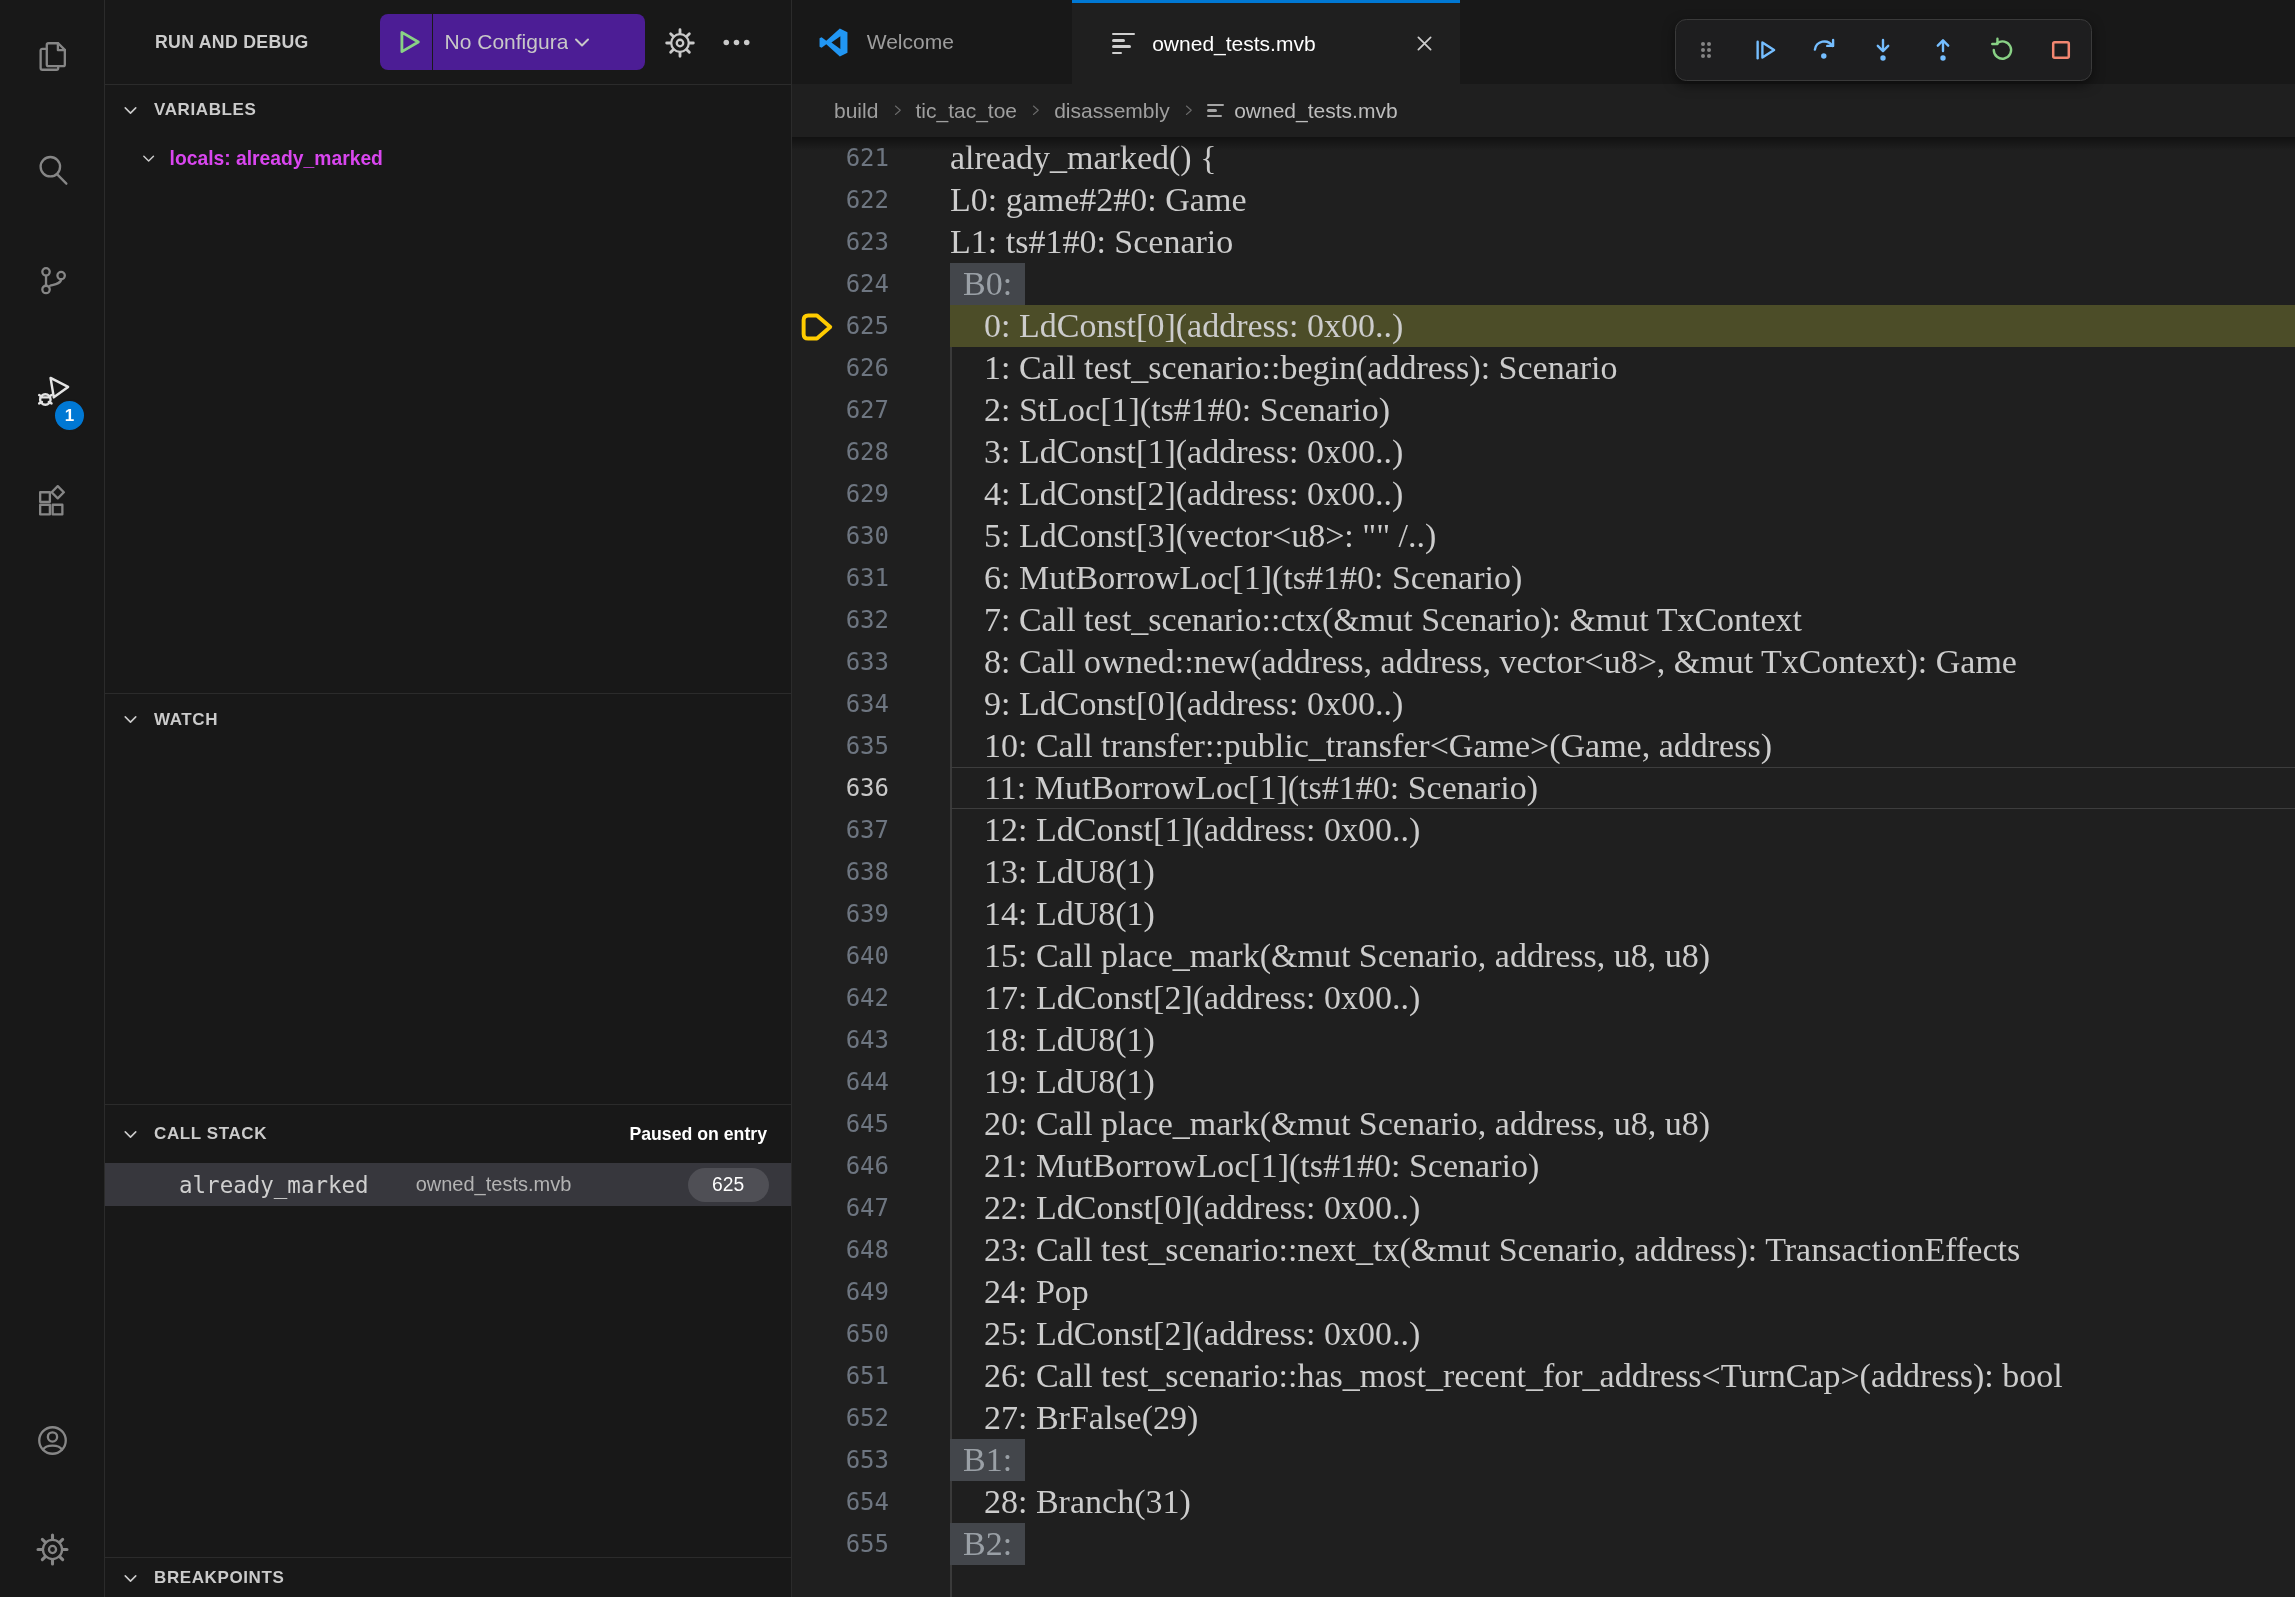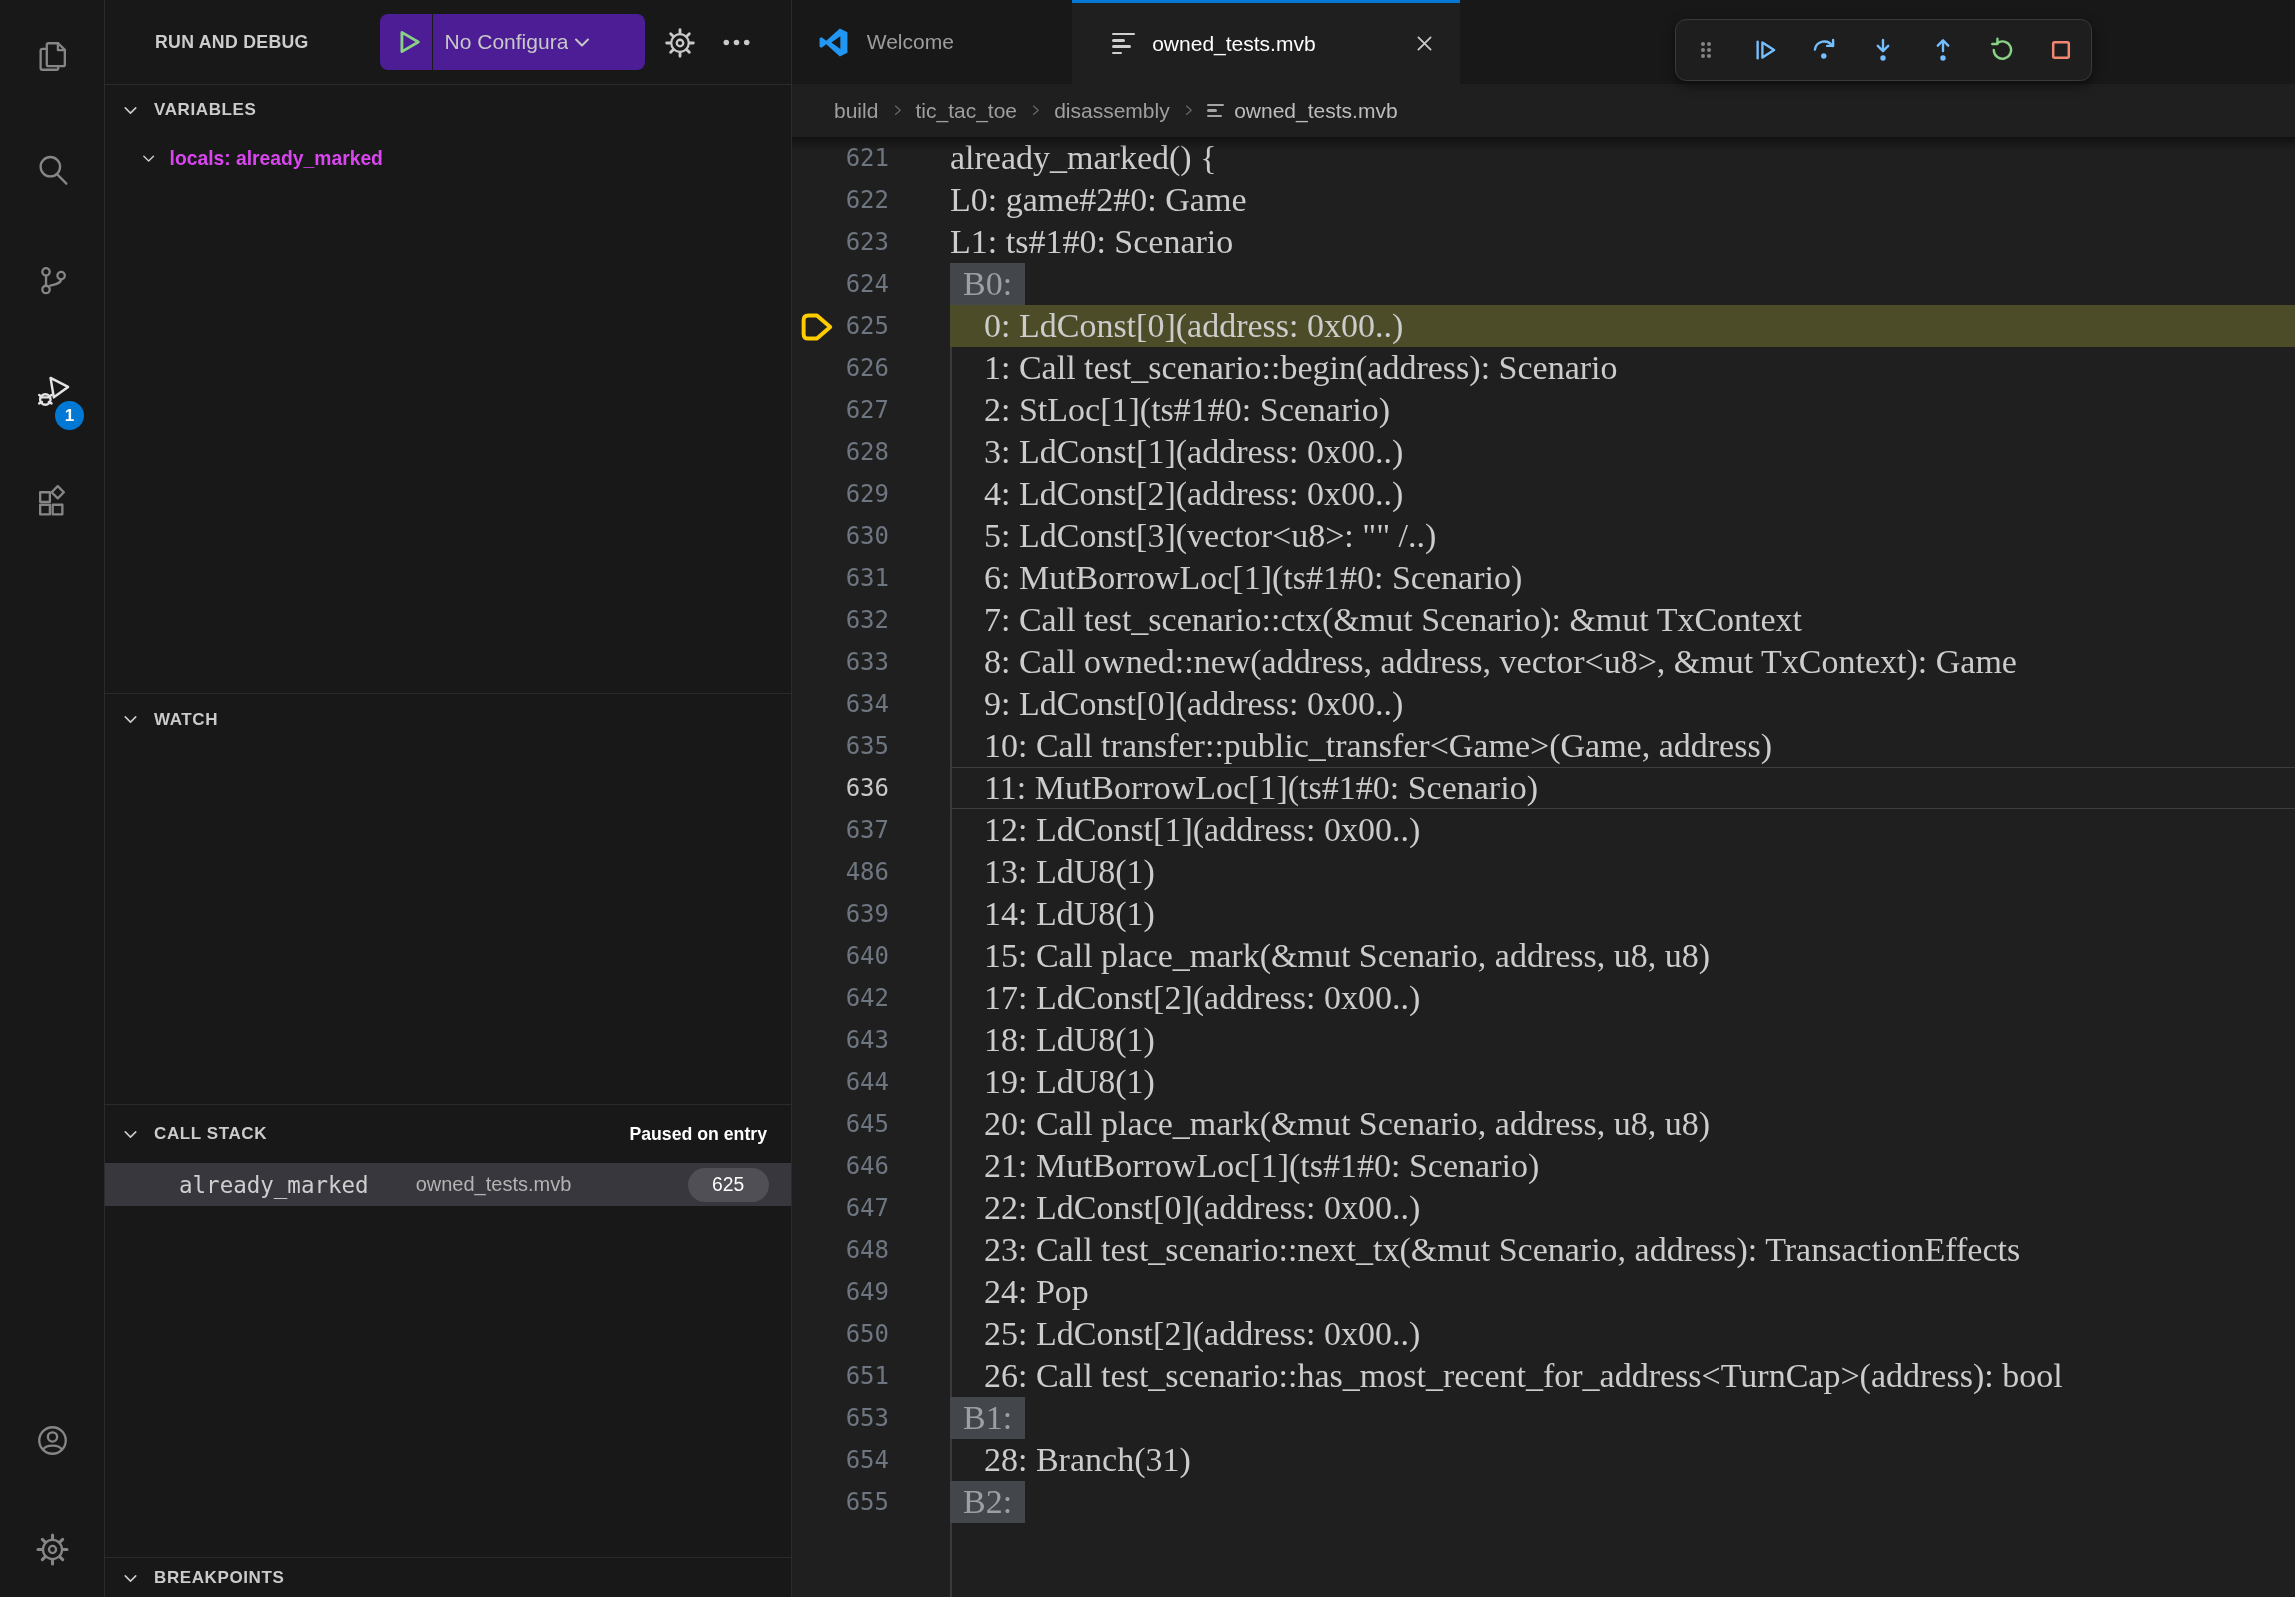--- a/index.html
+++ b/index.html
@@ -396,21 +396,21 @@
           </div>
           <div class="crow cursor">
             <div class="gut">636</div>
             <div class="ctext">    11: MutBorrowLoc[1](ts#1#0: Scenario)</div>
           </div>
           <div class="crow">
             <div class="gut">637</div>
             <div class="ctext">    12: LdConst[1](address: 0x00..)</div>
           </div>
           <div class="crow">
-            <div class="gut">486</div>
+            <div class="gut">638</div>
             <div class="ctext">    13: LdU8(1)</div>
           </div>
           <div class="crow">
             <div class="gut">639</div>
             <div class="ctext">    14: LdU8(1)</div>
           </div>
           <div class="crow">
             <div class="gut">640</div>
             <div class="ctext">    15: Call place_mark(&amp;mut Scenario, address, u8, u8)</div>
           </div>
@@ -448,20 +448,24 @@
           </div>
           <div class="crow">
             <div class="gut">650</div>
             <div class="ctext">    25: LdConst[2](address: 0x00..)</div>
           </div>
           <div class="crow">
             <div class="gut">651</div>
             <div class="ctext">    26: Call test_scenario::has_most_recent_for_address&lt;TurnCap&gt;(address): bool</div>
           </div>
           <div class="crow">
+            <div class="gut">652</div>
+            <div class="ctext">    27: BrFalse(29)</div>
+          </div>
+          <div class="crow">
             <div class="gut">653</div>
             <div class="ctext"><span class="blk">B1:</span></div>
           </div>
           <div class="crow">
             <div class="gut">654</div>
             <div class="ctext">    28: Branch(31)</div>
           </div>
           <div class="crow">
             <div class="gut">655</div>
             <div class="ctext"><span class="blk">B2:</span></div>

